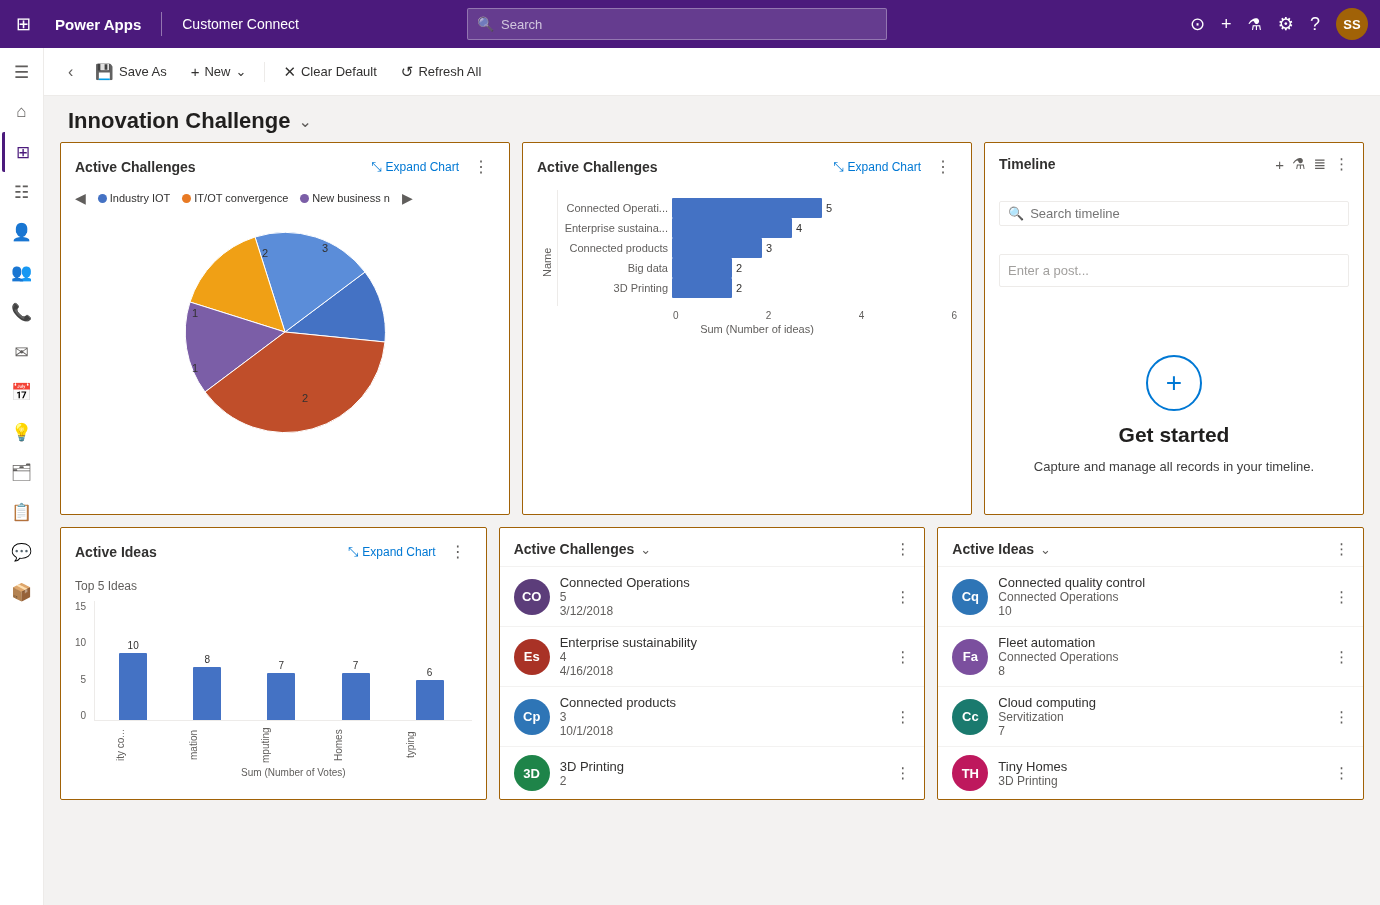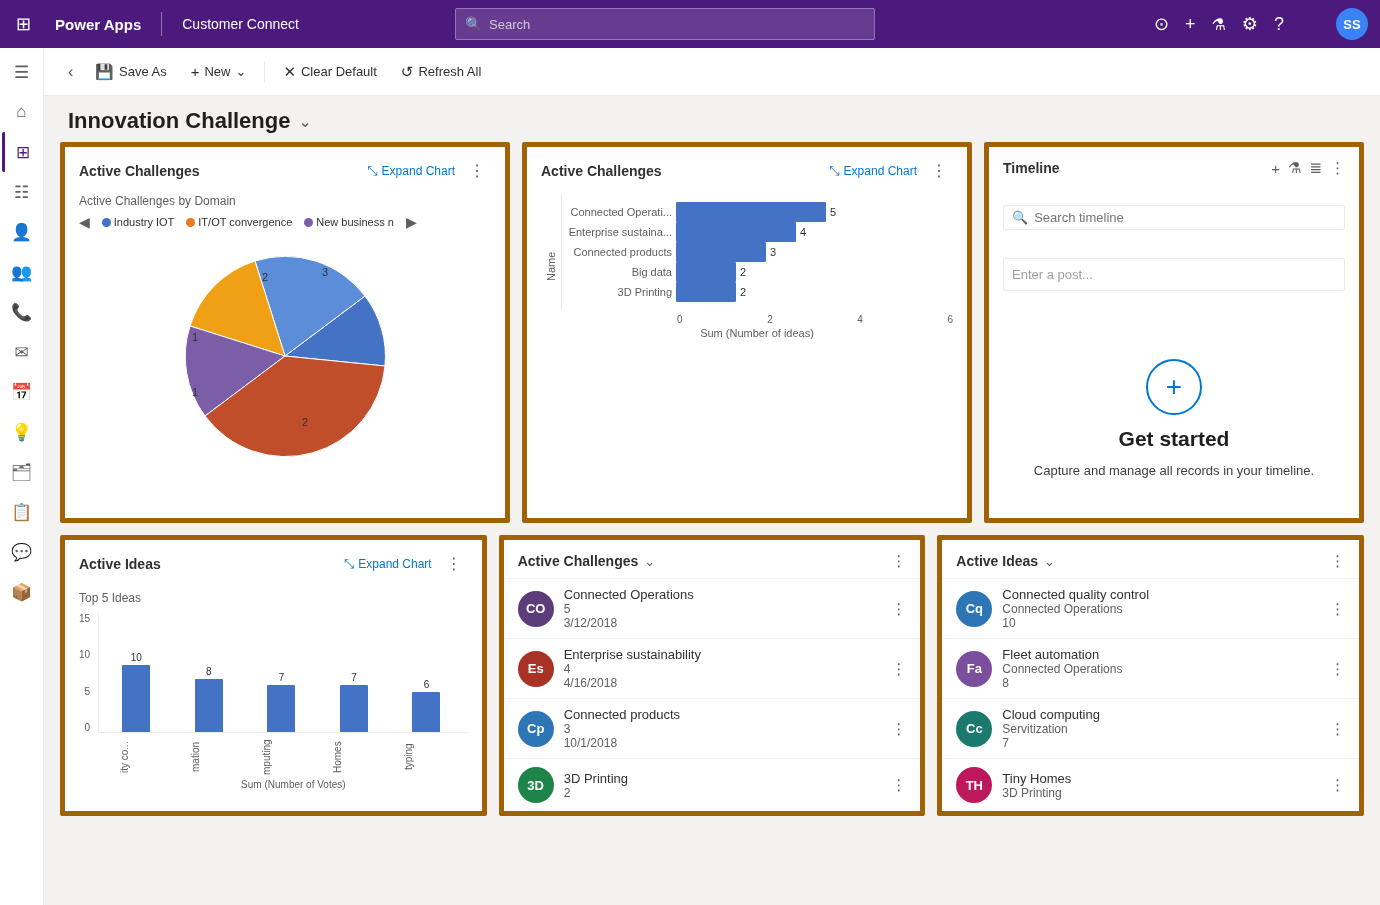--- a/index.html
+++ b/index.html
@@ -23,21 +23,21 @@
       background: rgba(255,255,255,0.15);
       border: 1px solid rgba(255,255,255,0.3);
       border-radius: 2px;
       display: flex; align-items: center;
       padding: 0 10px; height: 32px;
     }
     .top-nav .search-box input { background: transparent; border: none; outline: none; color: #fff; font-size: 13px; flex: 1; }
     .top-nav .search-box input::placeholder { color: rgba(255,255,255,0.7); }
     .top-nav .nav-icons { margin-left: auto; display: flex; align-items: center; gap: 16px; }
     .top-nav .nav-icons span { color: #fff; font-size: 16px; cursor: pointer; }
-    .top-nav .avatar { width: 32px; height: 32px; border-radius: 50%; background: #3b82f6; color: #fff; display: flex; align-items: center; justify-content: center; font-size: 13px; font-weight: 600; cursor: pointer; margin-left: 36px; }
+    .top-nav .avatar { width: 32px; height: 32px; border-radius: 50%; background: #a16207; color: #fff; display: flex; align-items: center; justify-content: center; font-size: 13px; font-weight: 600; cursor: pointer; }
 
     
     .command-bar {
       height: 48px;
       background: #fff;
       border-bottom: 1px solid #edebe9;
       display: flex;
       align-items: center;
       padding: 0 16px;
       gap: 4px;
@@ -99,21 +99,21 @@
       height: calc(905px - 48px);
       overflow: hidden;
     }
 
     
     .cards-row {
       display: flex; gap: 12px;
     }
     .card {
       background: #fff;
-      border: 5px solid #a16207;
+      border: 1px solid #a16207;
       border-radius: 2px;
       flex: 1;
       display: flex; flex-direction: column;
       overflow: hidden;
     }
     .card-header {
       display: flex; align-items: center;
       padding: 12px 14px 8px;
       gap: 8px;
     }
@@ -250,21 +250,20 @@
       <div class="card">
         <div class="card-header">
           <span class="card-title">Active Challenges</span>
           <div class="card-action">
             <span class="icon">⤡</span>
             <span>Expand Chart</span>
           </div>
           <button class="card-more">⋮</button>
         </div>
         <div class="chart-area">
-          <p class="chart-subtitle">Active Challenges by Domain</p>
           <div class="chart-legend">
             <span class="legend-nav">◀</span>
             <span class="legend-item">
               <span class="legend-dot" style="background:#4472c4;"></span>
               <span>Industry IOT</span>
             </span>
             <span class="legend-item">
               <span class="legend-dot" style="background:#e87a24;"></span>
               <span>IT/OT convergence</span>
             </span>

